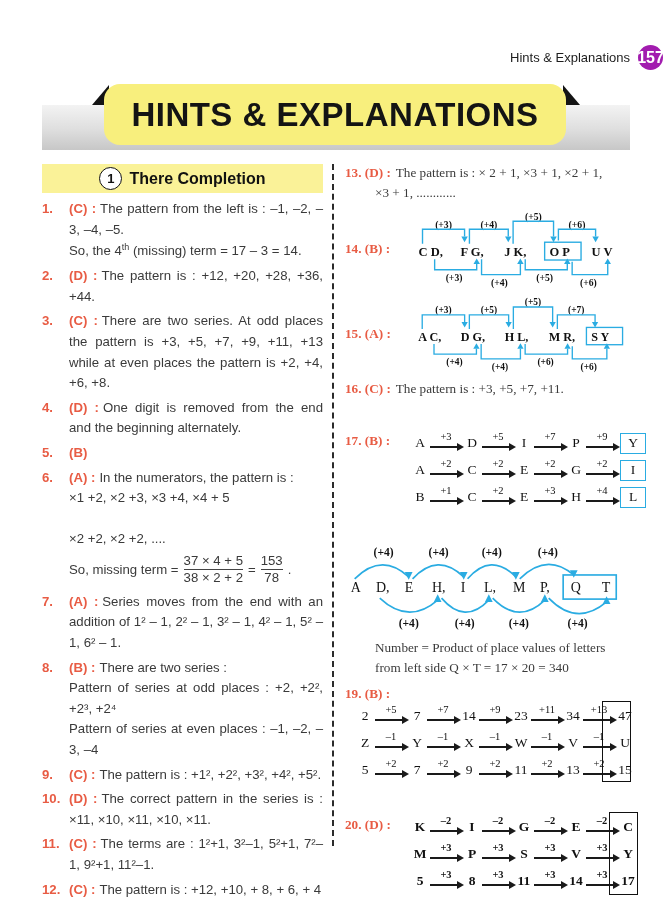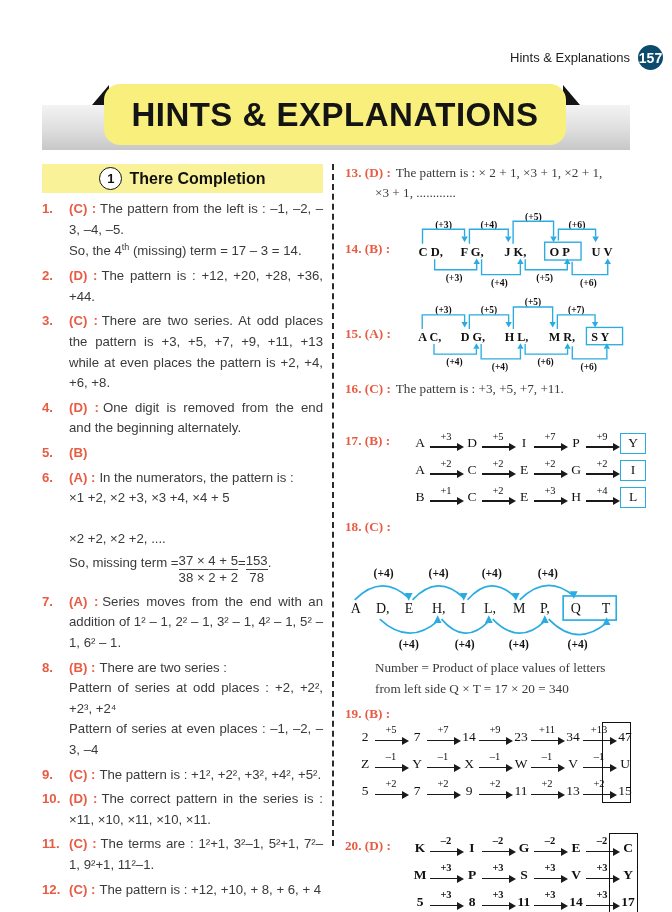--- a/index.html
+++ b/index.html
@@ -1,22 +1,22 @@
 <!DOCTYPE html>
 <html><head>
 <meta charset="utf-8">
 <style>
   html,body{margin:0;padding:0;background:#ffffff;}
   .page{position:relative;width:672px;height:912px;background:#fff;overflow:hidden;
         font-family:"Liberation Sans","DejaVu Sans",sans-serif;color:#333;padding-left:31px;}
   
   .top-head{position:absolute;top:45px;right:40px;display:flex;align-items:center;gap:8px;}
   .top-head .lbl{font-size:13px;color:#1d1d1d;}
-  .pagenum{width:25px;height:25px;border-radius:50%;background:#0c4a6e;color:#fff;
-           font-weight:700;font-size:14px;display:flex;align-items:center;justify-content:center;}
+  .pagenum{width:25px;height:25px;border-radius:50%;background:#a21caf;color:#fff;
+           font-weight:700;font-size:16px;display:flex;align-items:center;justify-content:center;}
   
   .graybar{position:absolute;left:42px;top:105px;width:588px;height:45px;
            background:linear-gradient(180deg,#f3f3f3 0%,#dedede 55%,#c7c7c7 100%);}
   .tri{position:absolute;width:17px;height:20px;background:#141414;}
   .tri-l{left:92px;top:85px;clip-path:polygon(100% 0,100% 100%,0 100%);}
   .tri-r{left:563px;top:85px;clip-path:polygon(0 0,100% 100%,0 100%);}
   .banner{position:absolute;left:104px;top:84px;width:462px;height:61px;background:#F8EF7D;
           border-radius:16px;display:flex;align-items:center;justify-content:center;
           font-size:33px;font-weight:700;color:#141414;letter-spacing:.5px;}
   
@@ -28,21 +28,21 @@
            gap:7px;margin-bottom:6px;}
   .secnum{width:21px;height:21px;border:1.7px solid #111;border-radius:50%;background:#fff;
           display:flex;align-items:center;justify-content:center;font-size:13px;font-weight:700;color:#111;}
   .sectitle{font-size:16px;font-weight:700;color:#111;}
   
   .item{display:flex;margin-bottom:4px;font-size:13.2px;line-height:1.56;}
   .inum{flex:none;width:27px;color:#E85C44;font-weight:700;}
   .ibody{flex:1;text-align:justify;color:#3a3a3a;}
   .ians{color:#E85C44;font-weight:700;padding-right:4px;}
   sup{font-size:9px;}
-  .frac-line{display:flex;align-items:flex-start;margin:3px 0 1px;text-align:left;}
+  .frac-line{display:flex;align-items:center;gap:5px;margin:3px 0 1px;text-align:left;}
   .frac{text-align:center;font-size:13.2px;line-height:1.25;}
   .frac .fden{border-top:1.3px solid #444;display:block;}
   .frac .fnum{display:block;}
   
   .ritem{font-size:13.2px;line-height:1.55;margin-bottom:5px;color:#3a3a3a;}
   .rlabel{color:#E85C44;font-weight:700;padding-right:5px;white-space:nowrap;}
   .indent{margin-left:30px;}
   .rflex{display:flex;}
   .rflex .rlabel{flex:none;width:62px;}
   .vcenter{align-items:center;}
@@ -359,21 +359,20 @@
               <span class="lbl">+4</span>
               <span class="shaft"></span>
               <span class="head"></span>
             </span>
             <span class="cnode box-cyan">L</span>
           </div>
       </div>
     </div>
 
     <div class="ritem">
-      <div><span class="rlabel">18. (C) :</span></div>
       <svg width="278" height="114" viewBox="0 0 288 118">
         <text class="al" text-anchor="middle" x="40" y="40">(+4)</text>
         <text class="al" text-anchor="middle" x="97" y="40">(+4)</text>
         <text class="al" text-anchor="middle" x="152" y="40">(+4)</text>
         <text class="al" text-anchor="middle" x="210" y="40">(+4)</text>
         <path class="arc" d="M10,64 Q38,36 66,62"></path>
           <polygon class="ah" points="62,57 70,57 66,65"></polygon>
         <path class="arc" d="M70,64 Q96,36 123,62"></path>
           <polygon class="ah" points="119,57 127,57 123,65"></polygon>
         <path class="arc" d="M127,64 Q151,36 177,62"></path>

